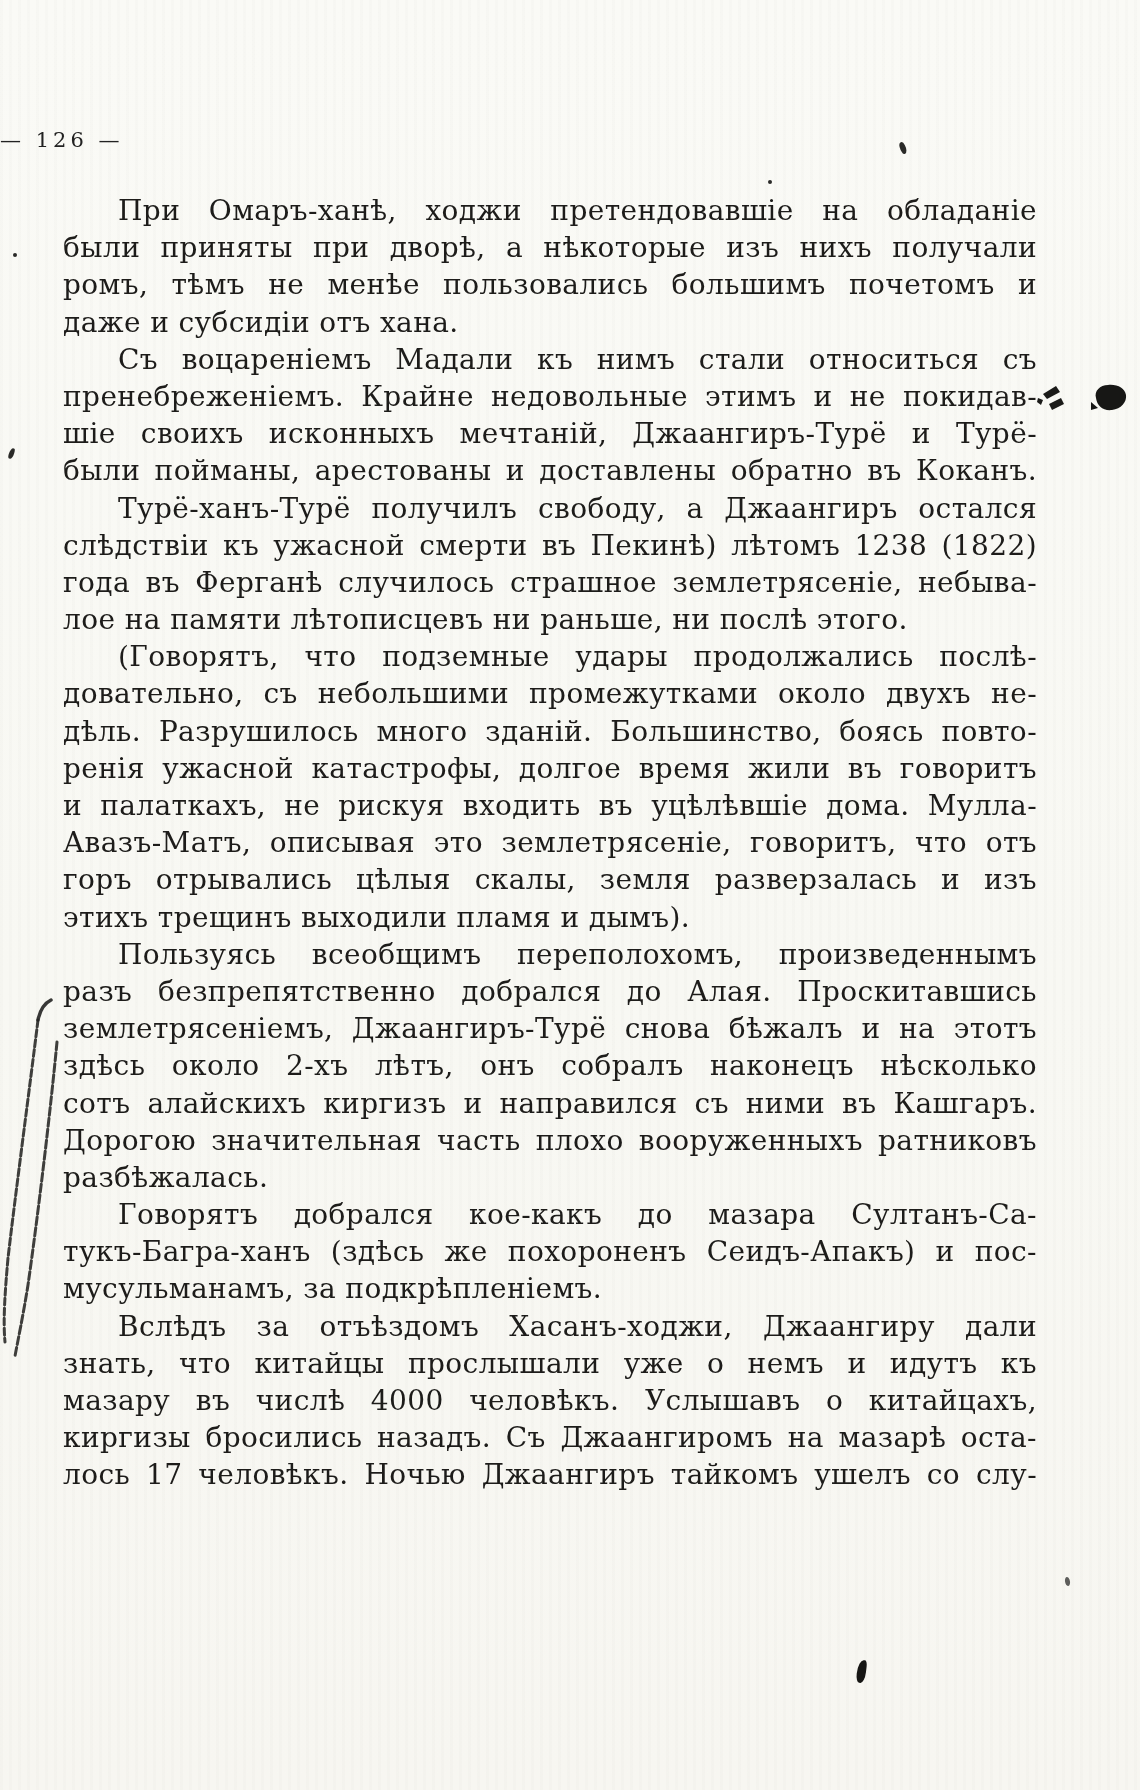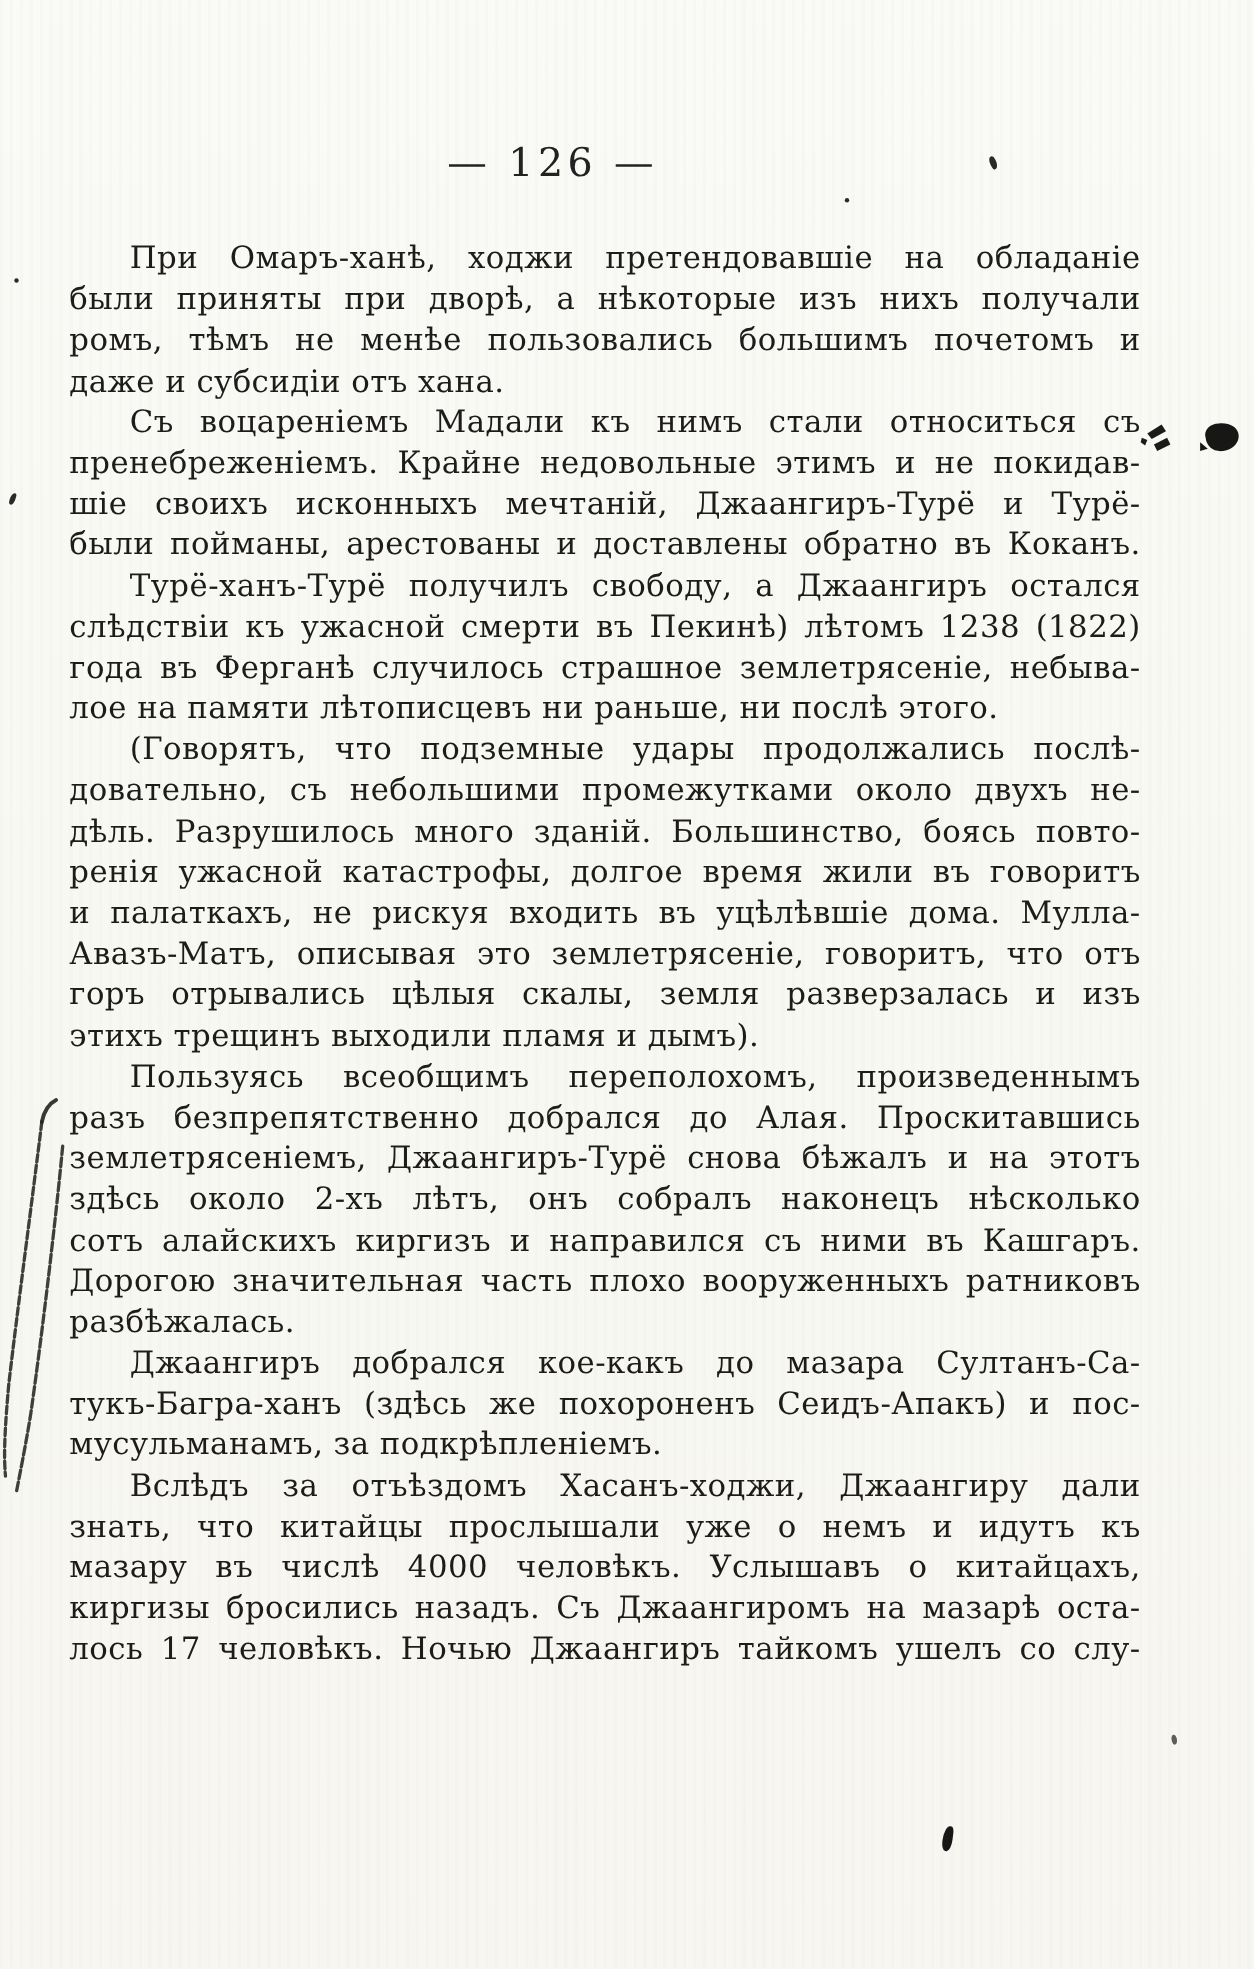--- a/index.html
+++ b/index.html
@@ -10,26 +10,25 @@
   }
   .page {
     position:relative; width:1140px; height:1790px;
     background:
       repeating-linear-gradient(90deg, rgba(90,90,80,0.018) 0px, rgba(90,90,80,0.018) 3px, rgba(0,0,0,0) 3px, rgba(0,0,0,0) 9px),
       linear-gradient(180deg,#fafaf6 0%, #f8f8f3 55%, #f7f6f1 100%);
     color:#1c1c1c;
   }
   .pagenum {
     position:absolute; top:128px; left:0; width:1005px;
-    text-align:center;
-    font-size:36px; letter-spacing:4px;
+    font-size:21px; letter-spacing:4px;
     color:#222;
   }
   .text-block {
-    position:absolute; top:216px; left:63px; width:974px;
+    position:absolute; top:192px; left:63px; width:974px;
   }
   .paragraph { margin:0; padding:0; }
   .line {
     font-size:28px;
     line-height:37.2px;
     height:37.2px;
     letter-spacing:0.4px;
     text-align:justify;
     text-align-last:justify;
     white-space:normal;
@@ -88,21 +87,21 @@
       <div class="paragraph">
         <div class="line first">Пользуясь всеобщимъ переполохомъ, произведеннымъ</div>
         <div class="line">разъ безпрепятственно добрался до Алая. Проскитавшись</div>
         <div class="line">землетрясеніемъ, Джаангиръ-Турё снова бѣжалъ и на этотъ</div>
         <div class="line">здѣсь около 2-хъ лѣтъ, онъ собралъ наконецъ нѣсколько</div>
         <div class="line">сотъ алайскихъ киргизъ и направился съ ними въ Кашгаръ.</div>
         <div class="line">Дорогою значительная часть плохо вооруженныхъ ратниковъ</div>
         <div class="line endpara">разбѣжалась.</div>
       </div>
       <div class="paragraph">
-        <div class="line first">Джаангиръ добрался кое-какъ до мазара Султанъ-Са-</div>
+        <div class="line first">Говорятъ добрался кое-какъ до мазара Султанъ-Са-</div>
         <div class="line">тукъ-Багра-ханъ (здѣсь же похороненъ Сеидъ-Апакъ) и пос-</div>
         <div class="line endpara">мусульманамъ, за подкрѣпленіемъ.</div>
       </div>
       <div class="paragraph">
         <div class="line first">Вслѣдъ за отъѣздомъ Хасанъ-ходжи, Джаангиру дали</div>
         <div class="line">знать, что китайцы прослышали уже о немъ и идутъ къ</div>
         <div class="line">мазару въ числѣ 4000 человѣкъ. Услышавъ о китайцахъ,</div>
         <div class="line">киргизы бросились назадъ. Съ Джаангиромъ на мазарѣ оста-</div>
         <div class="line">лось 17 человѣкъ. Ночью Джаангиръ тайкомъ ушелъ со слу-</div>
       </div>

